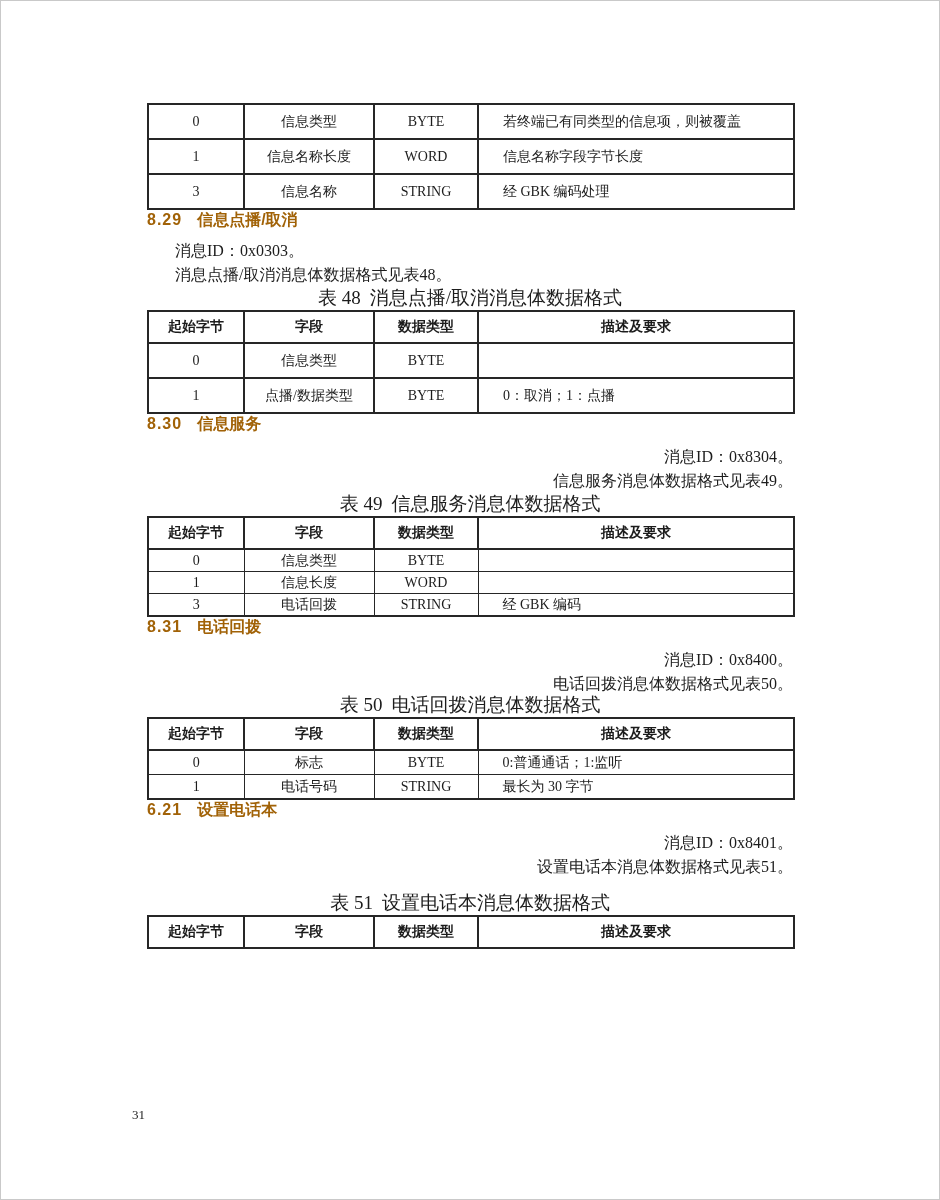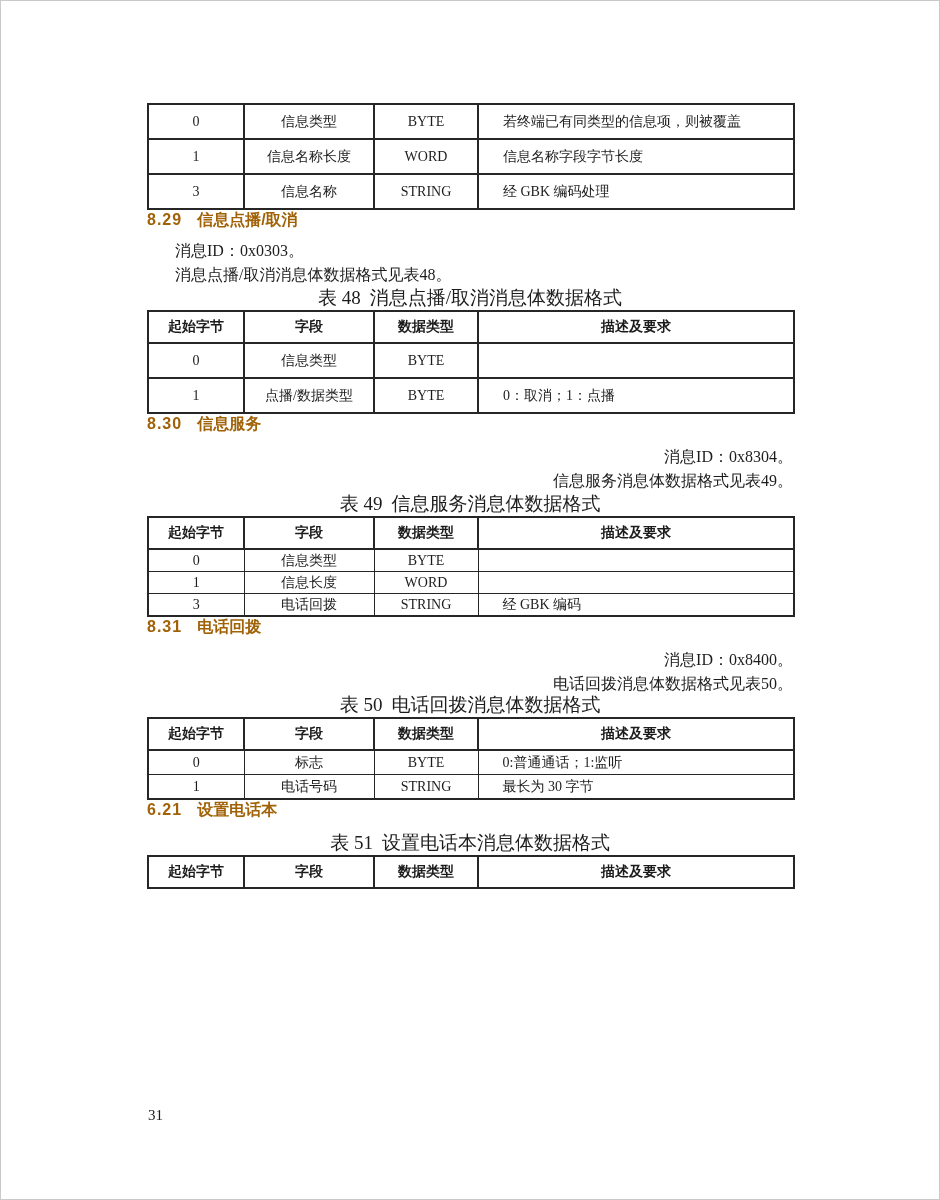--- a/index.html
+++ b/index.html
@@ -82,22 +82,22 @@
   .mt-tab   { margin-top:3px;border-radius:31px; }
   .mt-h30   { margin-top:30px; }
   .mt-p     { margin-top:12px;text-align:right; }
   .mt-h31   { margin-top:18px; }
   .mt-cap31 { margin-top:0px; }
   .mt-h32   { margin-top:33px; }
   .mt-cap32 { margin-top:15px; }
 
   .page-number {
     position:absolute;
-    left:148px; top:1107px;
-    font-size:15px;
+    left:132px; top:1107px;
+    font-size:13px;
     font-family:"Liberation Serif","DejaVu Serif",serif;
   }
 </style>
 </head>
 <body>
 
 <div class="page-frame"></div>
 
 <div class="content">
 
@@ -249,20 +249,24 @@
       <td>电话号码</td>
       <td>STRING</td>
       <td class="desc">最长为 30 字节</td>
     </tr>
   </tbody>
     </table>
 
   <h2 class="sec mt-h32">
     <span class="sec-num">6.21</span><span>设置电话本</span>
   </h2>
+  <div class="paras mt-p">
+    <p>消息ID：0x8401。</p>
+    <p>设置电话本消息体数据格式见表51。</p>
+  </div>
   <div class="tcaption mt-cap32">
     <span class="cap-no">表 51</span><span>设置电话本消息体数据格式</span>
   </div>
   <table class="t-tall mt-tab">
     <colgroup>
         <col class="c1">
         <col class="c2">
         <col class="c3">
         <col class="c4">
       </colgroup>

